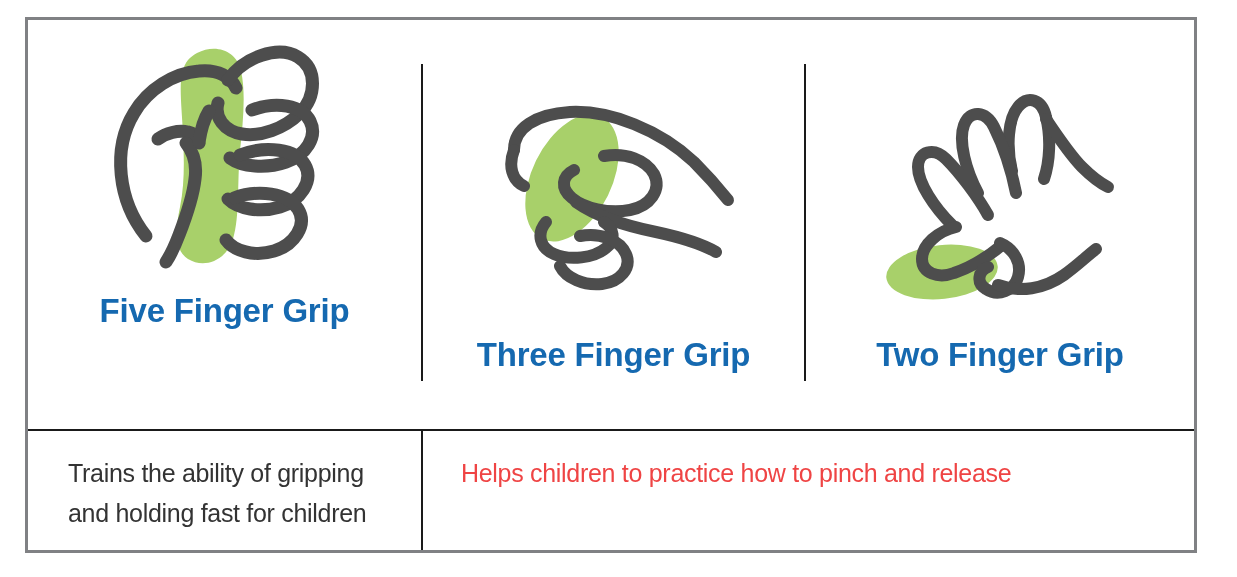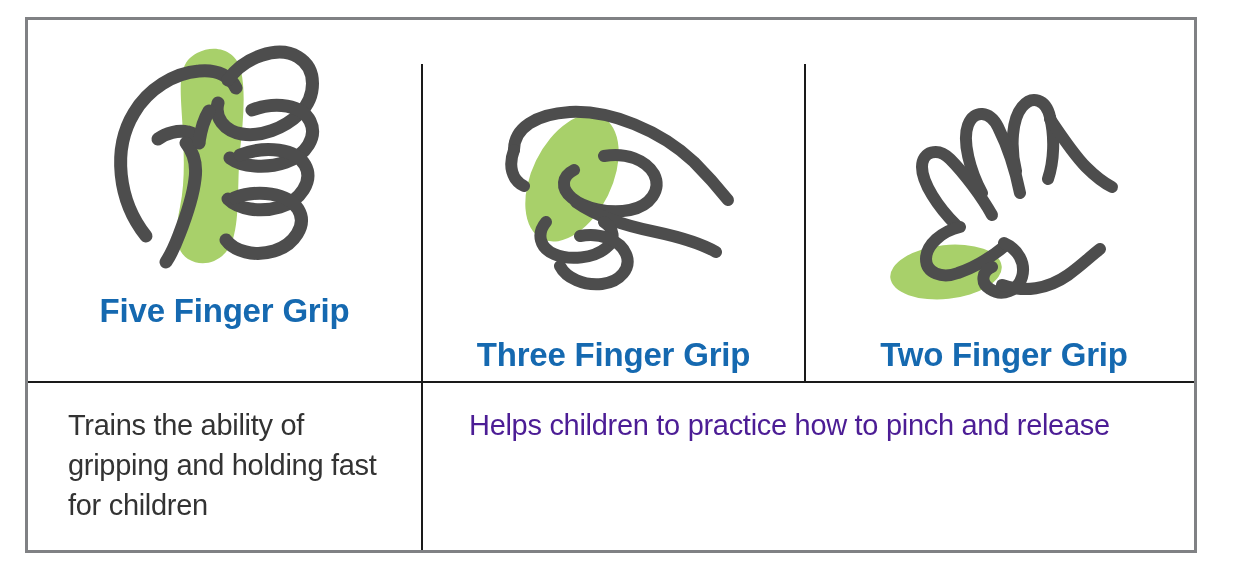--- a/index.html
+++ b/index.html
@@ -28,20 +28,21 @@
     position: absolute;
     left: 25px;
     top: 17px;
     width: 1172px;
     height: 536px;
     box-sizing: border-box;
     border: 3px solid #808184;
     background: #ffffff;
     display: flex;
     flex-direction: column;
+    gap: 48px;
   }
 
   .row-illustrations {
     display: flex;
     flex: 0 0 361px;
     height: 361px;
   }
 
   .row-descriptions {
     display: flex;
@@ -49,21 +50,21 @@
     border-top: 2px solid #1a1a1a;
   }
 
   
   .col {
     box-sizing: border-box;
     position: relative;
   }
   .col-0 { flex: 0 0 393px; }
   .col-1 { flex: 0 0 383px; }
-  .col-2 { flex: 1 1 auto; padding-left: 8px; }
+  .col-2 { flex: 1 1 auto; }
 
   .row-illustrations .col-1,
   .row-illustrations .col-2 {
     border-left: 2px solid #1a1a1a;
     margin-top: 44px;
   }
   .row-descriptions .col-1,
   .row-descriptions .col-2 {
     border-left: 2px solid #1a1a1a;
   }
@@ -95,27 +96,27 @@
     letter-spacing: -0.2px;
     text-align: center;
     line-height: 1;
     width: 100%;
     margin-top: 2px;
   }
 
   .desc {
     box-sizing: border-box;
     padding: 22px 16px 0 40px;
-    font-size: 29px;
+    font-size: 25px;
     line-height: 40px;
     color: #333333;
     letter-spacing: -0.3px;
   }
   .desc.dark {
-    color: #4c1d95;
+    color: #ef4444;
     padding-left: 38px;
   }
 </style>
 </head>
 <body>
 
 <div class="page">
   <div class="grip-table">
 
     <div class="row-illustrations">

